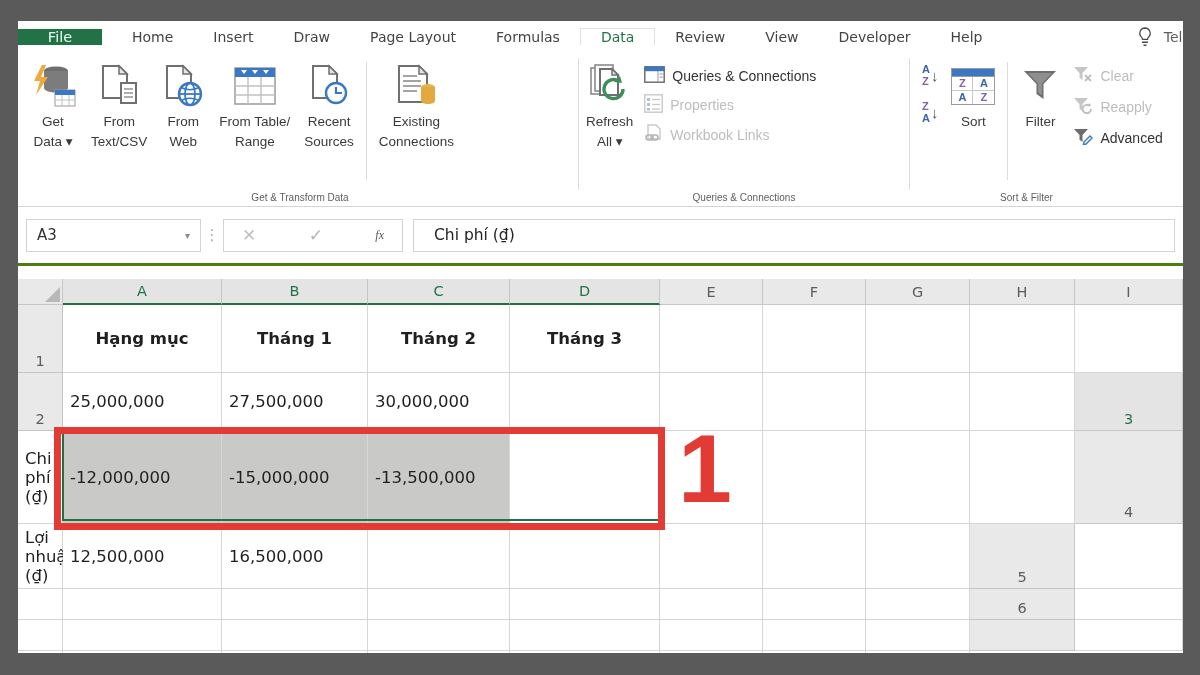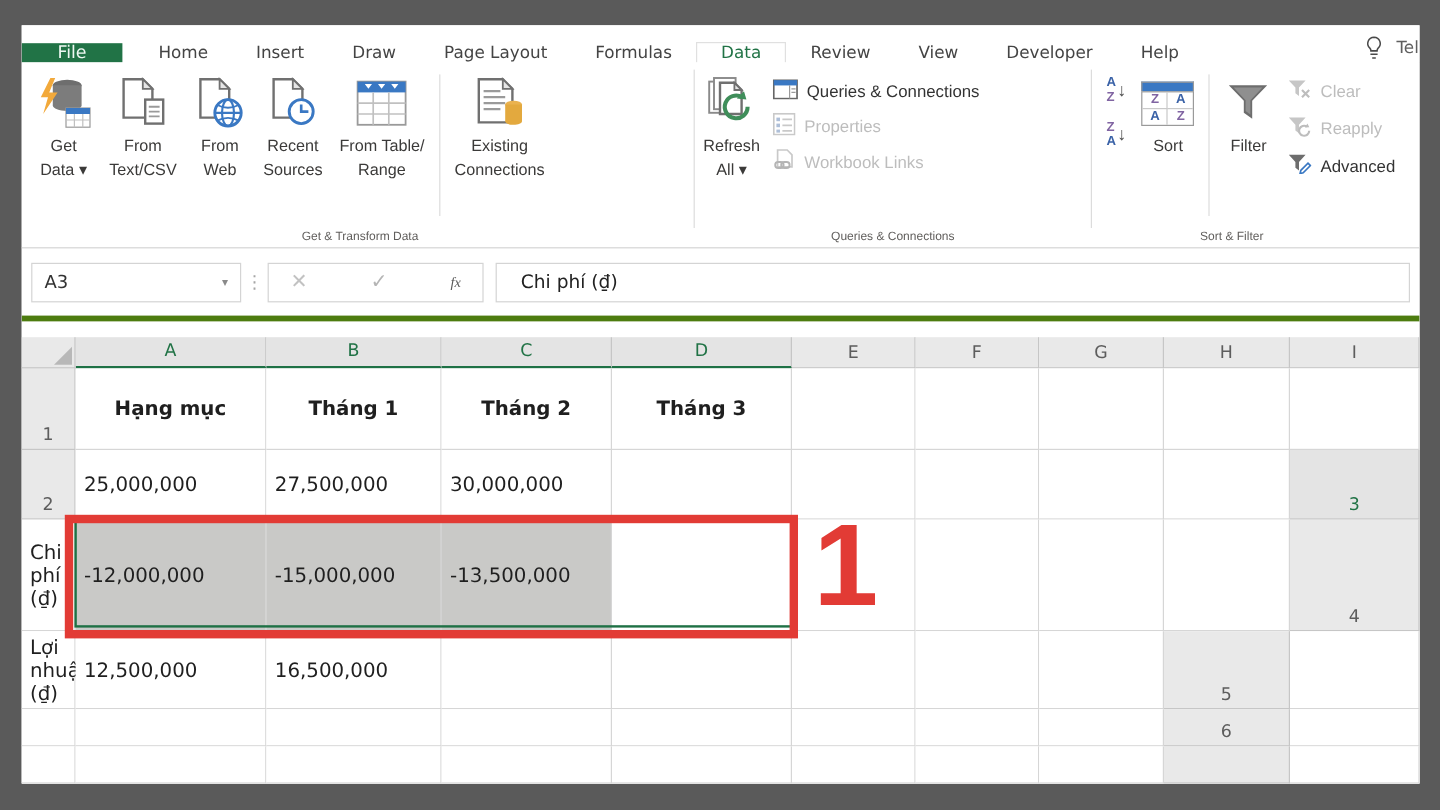--- a/index.html
+++ b/index.html
@@ -1,21 +1,21 @@
 <!DOCTYPE html>
 <html><head>
 <meta charset="utf-8">
 <style>
   html,body{margin:0;padding:0;}
   .frame{position:relative;width:1200px;height:675px;background:#5a5a5a;overflow:hidden;
          font-family:"DejaVu Sans","Liberation Sans",sans-serif;}
   .app{position:absolute;left:18px;top:21px;width:1165px;height:632px;background:#fff;overflow:hidden;}
 
   
-  .tabbar{height:31px;display:flex;align-items:flex-end;background:#fff;font-size:14px;color:#444;}
+  .tabbar{height:31px;display:flex;align-items:center;background:#fff;font-size:14px;color:#444;}
   .tab{display:flex;align-items:center;padding:0 20px;white-space:nowrap;cursor:default;}
   .tab-file{background:#217346;color:#eef8f2;width:84px;justify-content:center;padding:0;font-size:14.5px;}
   .tab-active{color:#217346;border:1px solid #e0e0e0;border-bottom:none;background:#fff;}
   .tell-wrap{margin-left:auto;margin-right:-30px;display:flex;align-items:center;gap:8px;color:#5f5f5f;}
   .bulb{width:20px;height:24px;display:flex;align-items:center;}
 
   
   .ribbon{height:154px;display:flex;border-bottom:1px solid #d5d5d5;background:#fff;padding-left:4px;position:relative;}
   .rgroup{position:relative;display:flex;flex-direction:column;}
   .rbtns{flex:1;display:flex;align-items:flex-start;padding-top:6px;}
@@ -42,21 +42,21 @@
   .sorttop{height:7px;background:#3a78c3;border:1px solid #9a9a9a;border-bottom:none;}
   .sortcells{display:grid;grid-template-columns:1fr 1fr;border:1px solid #9a9a9a;}
   .sortcells span{display:flex;align-items:center;justify-content:center;height:13px;font-size:11px;font-weight:bold;
                   font-family:"Liberation Sans",sans-serif;}
   .sortcells span:nth-child(1){border-right:1px solid #c9c9c9;color:#8064a2;}
   .sortcells span:nth-child(2){color:#3a62a7;}
   .sortcells span:nth-child(3){border-right:1px solid #c9c9c9;border-top:1px solid #c9c9c9;color:#3a62a7;}
   .sortcells span:nth-child(4){border-top:1px solid #c9c9c9;color:#8064a2;}
 
   
-  .fbar{height:56px;display:flex;align-items:center;padding:0 8px;border-bottom:5px solid #4d7c0f;background:#fff;}
+  .fbar{height:56px;display:flex;align-items:center;padding:0 8px;border-bottom:3px solid #4d7c0f;background:#fff;}
   .namebox{width:175px;height:33px;border:1px solid #d4d4d4;display:flex;align-items:center;
            padding:0 10px;font-size:15px;color:#333;box-sizing:border-box;}
   .namebox .caret{margin-left:auto;color:#8a8a8a;font-size:10px;}
   .fdots{width:22px;text-align:center;color:#a6a6a6;font-size:15px;letter-spacing:0;}
   .fxbox{width:180px;height:33px;border:1px solid #d4d4d4;display:flex;align-items:center;
          justify-content:space-between;padding:0 18px;box-sizing:border-box;}
   .fx-x{color:#c2c2c2;font-size:17px;}
   .fx-check{color:#b5b5b5;font-size:17px;}
   .fx-fx{font-family:"Liberation Serif",serif;font-style:italic;font-size:12px;color:#595959;}
   .finput{flex:1;height:33px;border:1px solid #d4d4d4;margin-left:10px;display:flex;align-items:center;
@@ -159,44 +159,44 @@
                 <ellipse cx="29" cy="31" rx="5" ry="11" fill="none" stroke="#3a78c3" stroke-width="1.8"></ellipse>
                 <line x1="18" y1="31" x2="40" y2="31" stroke="#3a78c3" stroke-width="1.8"></line>
                 <path d="M20 24.5 q9 4.5 18 0 M20 37.5 q9 -4.5 18 0" fill="none" stroke="#3a78c3" stroke-width="1.6"></path>
               </svg>
             </span>
             <span class="blbl">From
 Web</span>
           </div>
           <div class="bigbtn">
             <span class="bicon">
-              <svg width="44" height="46" viewBox="0 0 44 46">
-                <path d="M6 3 h16 l8 8 v24 h-24 z" fill="#fff" stroke="#707070" stroke-width="2"></path>
-                <path d="M22 3 l8 8 h-8 z" fill="#e6e6e6" stroke="#707070" stroke-width="1.5"></path>
-                <circle cx="29" cy="30" r="10" fill="#fff" stroke="#3a78c3" stroke-width="2.4"></circle>
-                <path d="M29 24 v6 h6" fill="none" stroke="#3a78c3" stroke-width="2.2"></path>
-              </svg>
-            </span>
-            <span class="blbl">Recent
-Sources</span>
-          </div>
-          <div class="bigbtn">
-            <span class="bicon">
               <svg width="48" height="44" viewBox="0 0 48 44">
                 <rect x="4" y="4" width="40" height="36" fill="#fff" stroke="#9a9a9a" stroke-width="1.5"></rect>
                 <rect x="4" y="4" width="40" height="9" fill="#3a78c3"></rect>
                 <path d="M10 6 l3 4 l3 -4 z M21 6 l3 4 l3 -4 z M32 6 l3 4 l3 -4 z" fill="#fff"></path>
                 <line x1="17" y1="13" x2="17" y2="40" stroke="#c0c0c0" stroke-width="1.4"></line>
                 <line x1="30" y1="13" x2="30" y2="40" stroke="#c0c0c0" stroke-width="1.4"></line>
                 <line x1="4" y1="22" x2="44" y2="22" stroke="#c0c0c0" stroke-width="1.4"></line>
                 <line x1="4" y1="31" x2="44" y2="31" stroke="#c0c0c0" stroke-width="1.4"></line>
               </svg>
             </span>
             <span class="blbl">From Table/
 Range</span>
+          </div>
+          <div class="bigbtn">
+            <span class="bicon">
+              <svg width="44" height="46" viewBox="0 0 44 46">
+                <path d="M6 3 h16 l8 8 v24 h-24 z" fill="#fff" stroke="#707070" stroke-width="2"></path>
+                <path d="M22 3 l8 8 h-8 z" fill="#e6e6e6" stroke="#707070" stroke-width="1.5"></path>
+                <circle cx="29" cy="30" r="10" fill="#fff" stroke="#3a78c3" stroke-width="2.4"></circle>
+                <path d="M29 24 v6 h6" fill="none" stroke="#3a78c3" stroke-width="2.2"></path>
+              </svg>
+            </span>
+            <span class="blbl">Recent
+Sources</span>
           </div>
           <div class="vsep-in"></div>
           <div class="bigbtn">
             <span class="bicon">
               <svg width="46" height="46" viewBox="0 0 46 46">
                 <path d="M6 3 h20 l8 8 v28 h-28 z" fill="#fff" stroke="#707070" stroke-width="2"></path>
                 <path d="M26 3 l8 8 h-8 z" fill="#e6e6e6" stroke="#707070" stroke-width="1.5"></path>
                 <line x1="10" y1="13" x2="24" y2="13" stroke="#9a9a9a" stroke-width="1.8"></line>
                 <line x1="10" y1="18" x2="28" y2="18" stroke="#9a9a9a" stroke-width="1.8"></line>
                 <line x1="10" y1="23" x2="28" y2="23" stroke="#9a9a9a" stroke-width="1.8"></line>

